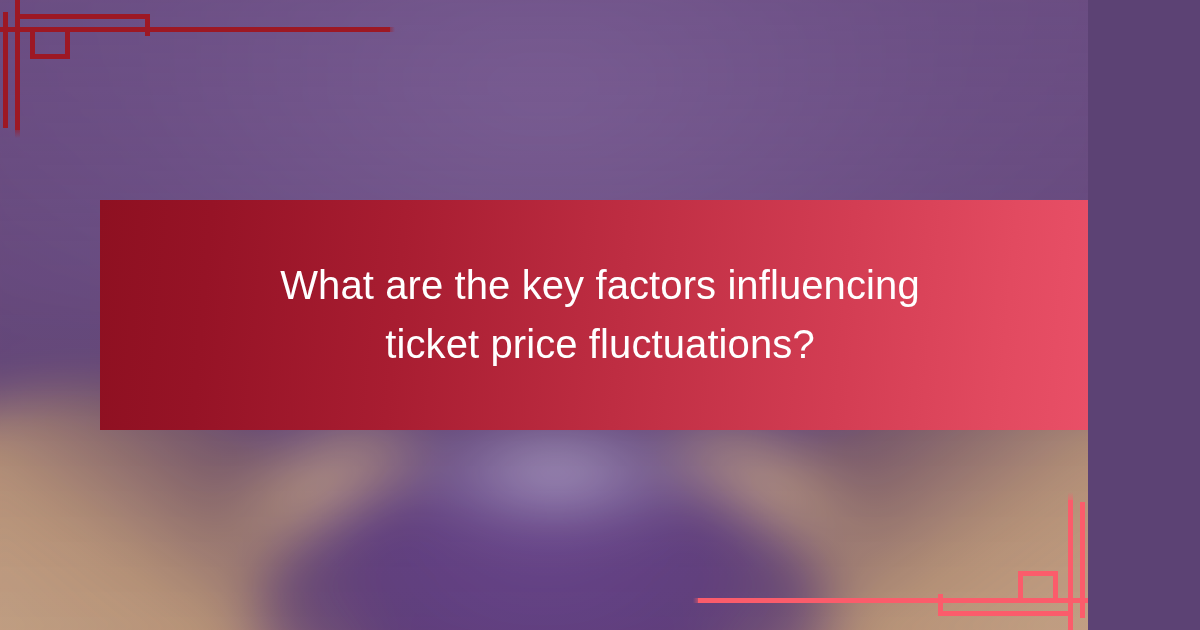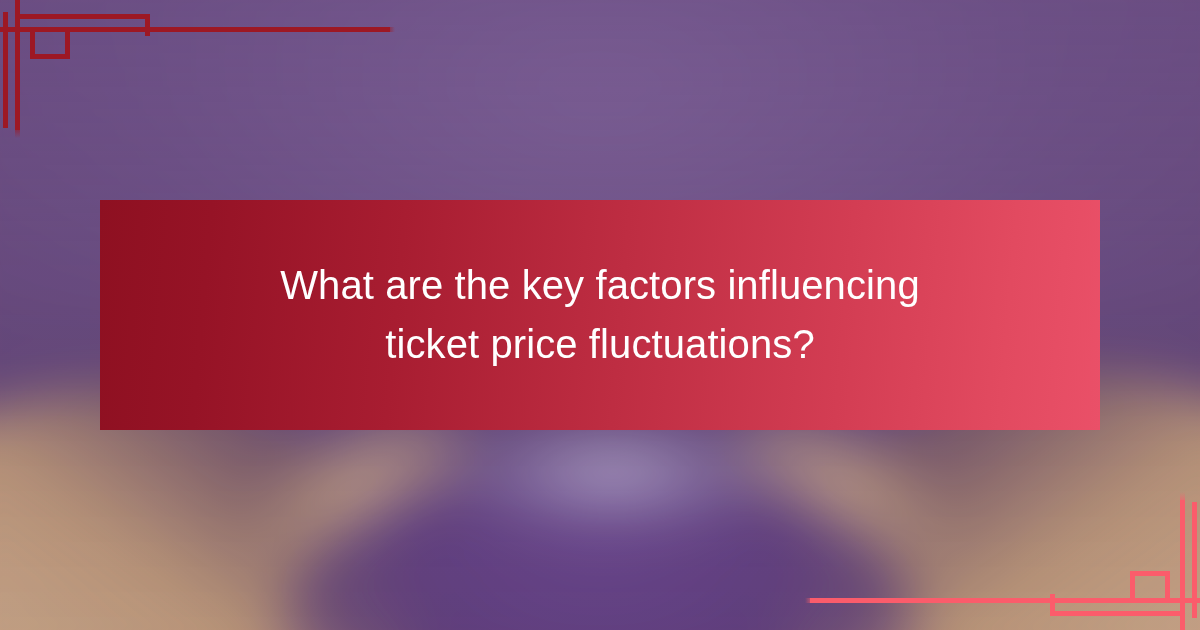--- a/index.html
+++ b/index.html
@@ -8,21 +8,21 @@
   html, body {
     width:1200px;
     height:630px;
     overflow:hidden;
     background:#5c4274;
     font-family:"Liberation Sans", sans-serif;
   }
 
   .canvas {
     position:relative;
-    width:1200px;
+    width:1088px;
     height:630px;
     overflow:hidden;
     background:#c2410c;
   }
 
   
   .photo-backdrop {
     position:absolute;
     inset:-60px;
     overflow:hidden;

